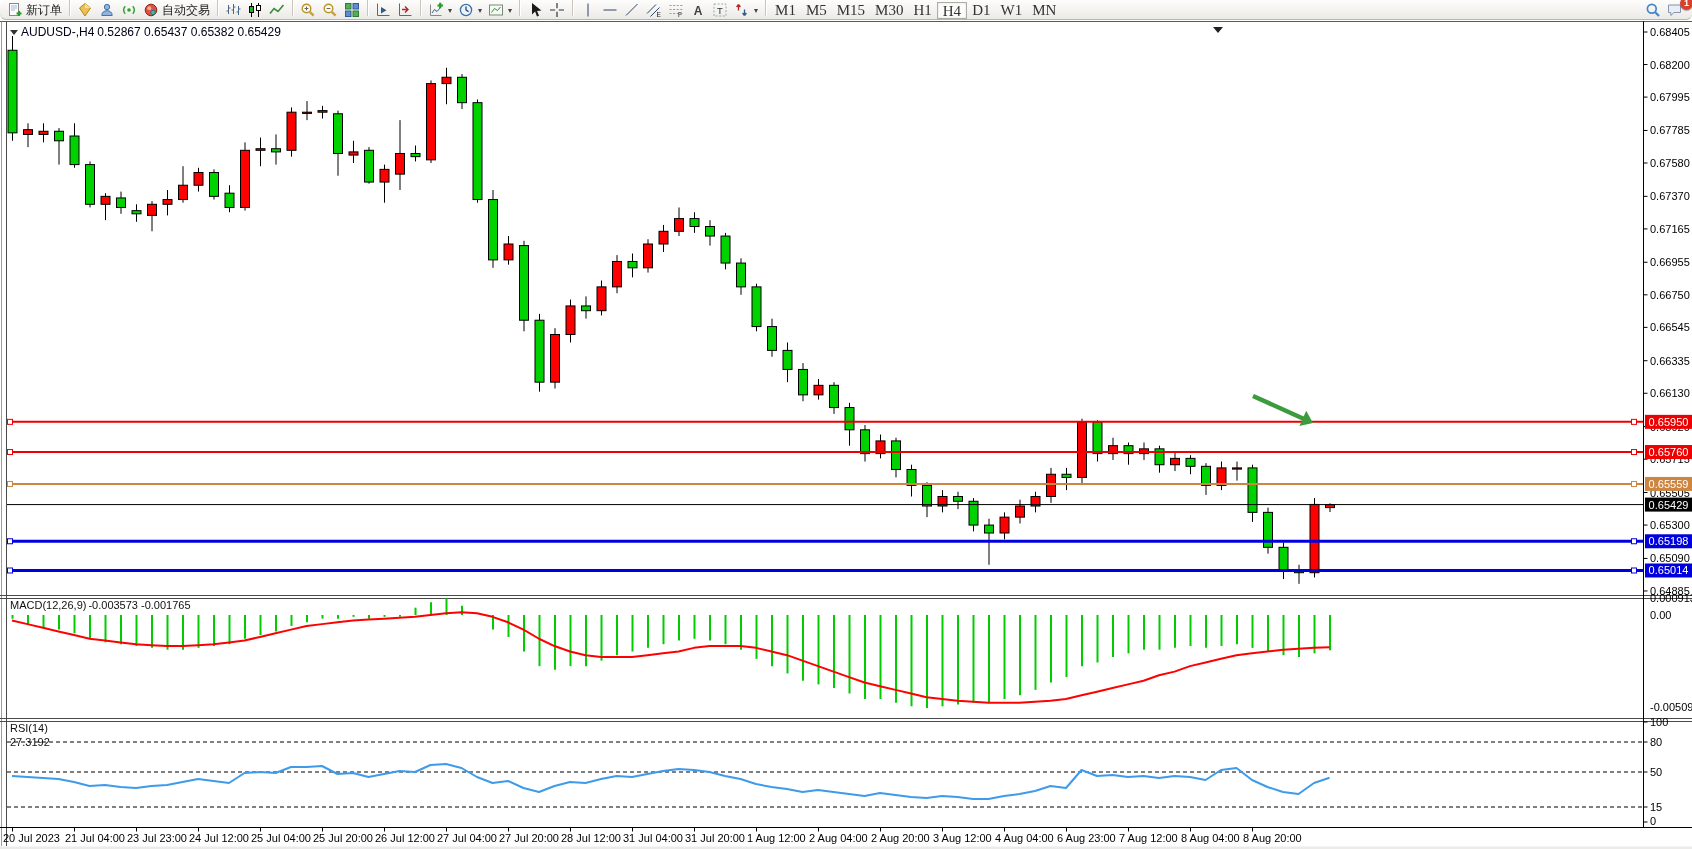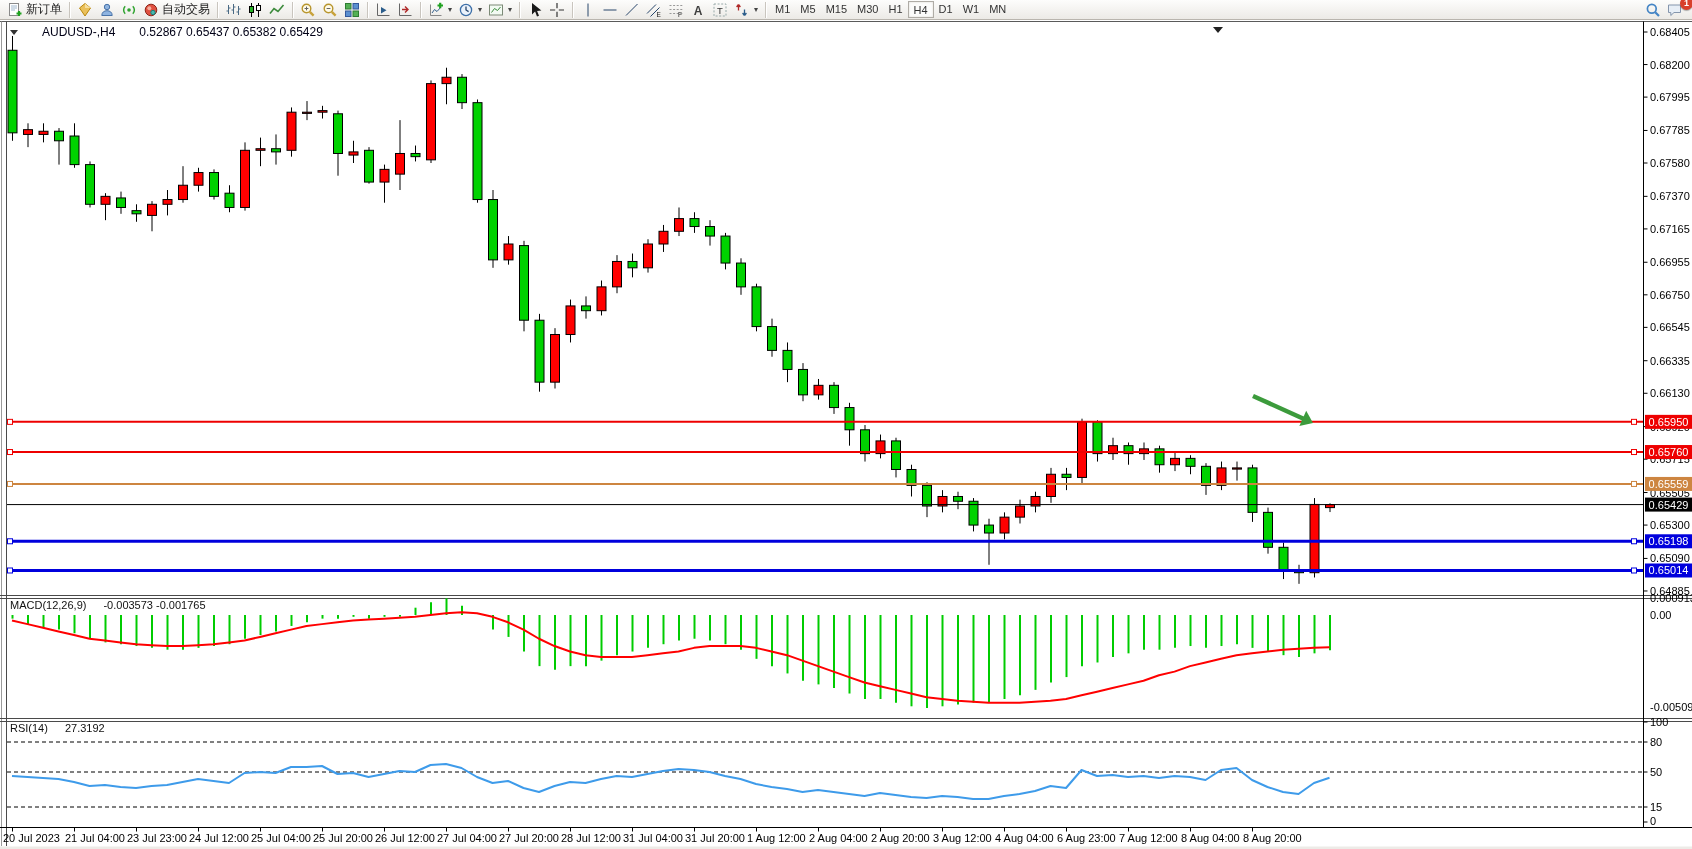--- a/index.html
+++ b/index.html
@@ -1,43 +1,43 @@
 <!DOCTYPE html>
 <html><head>
 <meta charset="utf-8">
 <style>
   html,body{margin:0;padding:0;background:#fff;}
   *{box-sizing:border-box;}
   .app{width:1692px;height:849px;position:relative;overflow:hidden;background:#fff;
        font-family:"Liberation Sans","DejaVu Sans",sans-serif;-webkit-font-smoothing:antialiased;}
   
   .toolbar{height:20px;background:linear-gradient(#FDFDFC,#ECEAE6);border-bottom:1px solid #B9B5AE;
-           display:flex;align-items:center;padding:0 2px;font-size:12px;color:#222;}
+           display:flex;padding:0 2px;font-size:12px;color:#222;border-radius:6px;}
   .tb-group{display:flex;align-items:center;height:20px;padding:0 2px;position:relative;}
   .tb-sep{width:1px;height:16px;background:#C9C5BE;margin:0 2px;box-shadow:1px 0 0 #fff;}
   .tb-btn{display:inline-flex;align-items:center;gap:3px;padding:0 3px;height:18px;cursor:default;white-space:nowrap;}
   .tb-btn svg{width:16px;height:16px;display:block;}
   .tb-btn .dd{font-size:8px;color:#444;margin-left:1px;}
-  .tf-btn{font-size:11px;color:#333;padding:0 5px;height:17px;line-height:16px;cursor:default;}
+  .tf-btn{font-size:15px;color:#333;padding:0 5px;height:17px;line-height:16px;cursor:default;font-family:Liberation Serif, serif;}
   .tf-btn.active{background:#FCFCFB;border:1px solid #AFACA6;box-shadow:inset 0 0 2px #d8d5cf;}
   .tb-right{margin-left:auto;display:flex;align-items:center;padding-right:4px;}
   .badge-wrap{position:relative;}
   .badge{position:absolute;top:-4px;right:-7px;min-width:13px;height:13px;line-height:13px;border-radius:7px;
          background:#D8402C;color:#fff;font-size:9px;font-weight:bold;text-align:center;padding:0 2px;
          box-shadow:0 1px 1px rgba(0,0,0,.3);}
   
   .chart{position:absolute;left:0;top:20px;width:1692px;height:829px;background:#fff;}
   #chart-svg{position:absolute;left:0;top:0;}
-  .chart-title{position:absolute;left:10px;top:5px;display:flex;align-items:center;gap:24px;
+  .chart-title{position:absolute;left:10px;top:5px;display:flex;align-items:center;gap:3px;
                font-size:12px;color:#000016;}
   .tri-down{width:0;height:0;border-left:4px solid transparent;border-right:4px solid transparent;
             border-top:5px solid #333;display:inline-block;margin-top:1px;}
-  .ind-label{position:absolute;font-size:11px;color:#111;display:flex;gap:17px;}
+  .ind-label{position:absolute;font-size:11px;color:#111;display:flex;gap:2px;}
   .lbl-macd{left:10px;top:579px;}
-  .lbl-rsi{left:10px;top:702px;}
+  .lbl-rsi{left:10px;top:702px;flex-direction:column;}
 </style>
 </head>
 <body>
 
 <div class="app">
   <div class="toolbar">
       <span class="tb-group">
         <span class="tb-btn">
           <svg viewBox="0 0 16 16">
             <rect x="2.5" y="1.5" width="9" height="12" fill="#fff" stroke="#8a8a8a"></rect>

